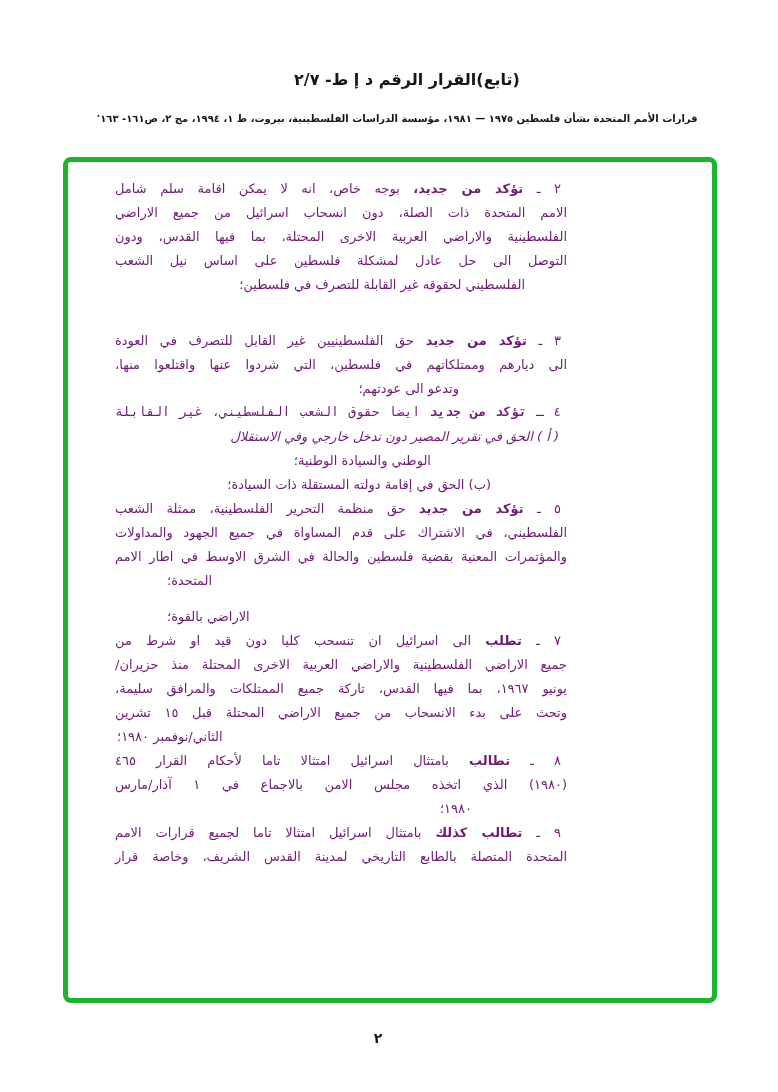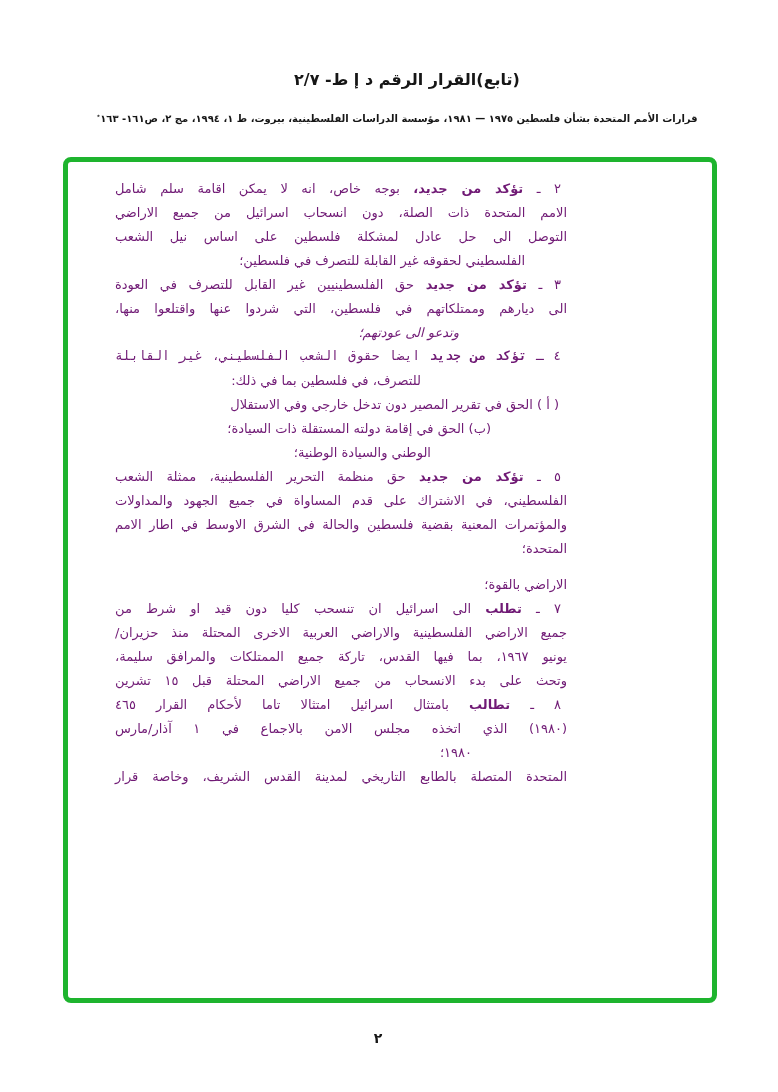--- a/index.html
+++ b/index.html
@@ -41,21 +41,21 @@
     left:115px;top:177px;
     width:452px;
     direction:rtl;
     font-size:13px;
     line-height:24px;
     color:#701a75;
   }
   .line{min-height:24px;}
   .line.justify{text-align:justify;text-align-last:justify;}
   .line.right{text-align:right;white-space:nowrap;}
-  .line.left{text-align:right;white-space:nowrap;}
+  .line.left{text-align:left;white-space:nowrap;}
   .line span.b{font-weight:bold;}
   .page-number{
     position:absolute;top:1030px;left:0;right:0;
     text-align:center;
     font-size:14px;font-weight:bold;
     transform:translateX(-11px);
   }
 </style>
 </head>
 <body>
@@ -64,40 +64,42 @@
 
   <div class="doc-title">(تابع)القرار الرقم د إ ط- ٢/٧</div>
 
   <div class="doc-source"><span>قرارات الأمم المتحدة بشأن فلسطين ١٩٧٥ — ١٩٨١، مؤسسة الدراسات الفلسطينية، بيروت، ط ١، ١٩٩٤، مج ٢، ص١٦١- ١٦٣</span><sup>٭</sup></div>
 
   <div class="green-box"></div>
 
   <div class="text-column" id="text-column">
       <div class="line justify" style="padding-right: 6px;"><span>٢ ـ </span><span class="b">تؤكد من جديد،</span><span> بوجه خاص، انه لا يمكن اقامة سلم شامل</span></div>
       <div class="line justify"><span>الامم المتحدة ذات الصلة، دون انسحاب اسرائيل من جميع الاراضي</span></div>
+      <div class="line justify"><span>الفلسطينية والاراضي العربية الاخرى المحتلة، بما فيها القدس، ودون</span></div>
       <div class="line justify"><span>التوصل الى حل عادل لمشكلة فلسطين على اساس نيل الشعب</span></div>
       <div class="line right" style="padding-right: 42px;"><span>الفلسطيني لحقوقه غير القابلة للتصرف في فلسطين؛</span></div>
-      <div class="line justify" style="padding-right: 6px;"><span>٣ ـ </span><span class="b">تؤكد من جديد</span><span> حق الفلسطينيين غير القابل للتصرف في العودة</span></div>
+      <div class="line justify" style="padding-right: 6px; margin-top: 32px;"><span>٣ ـ </span><span class="b">تؤكد من جديد</span><span> حق الفلسطينيين غير القابل للتصرف في العودة</span></div>
       <div class="line justify"><span>الى ديارهم وممتلكاتهم في فلسطين، التي شردوا عنها واقتلعوا منها،</span></div>
-      <div class="line right" style="padding-right: 108px; font-style: italic;"><span>وتدعو الى عودتهم؛</span></div>
+      <div class="line right" style="padding-right: 108px;"><span>وتدعو الى عودتهم؛</span></div>
       <div class="line justify" style="padding-right: 6px; font-family: Liberation Mono, monospace;"><span>٤ ـ </span><span class="b">تؤكد من جديد</span><span> ايضا حقوق الشعب الفلسطيني، غير القابلة</span></div>
-      <div class="line right" style="padding-right: 146px;"><span>للتصرف، في فلسطين بما في ذلك:</span></div>
-      <div class="line right" style="padding-right: 8px;"><span>( أ ) الحق في تقرير المصير دون تدخل خارجي وفي الاستقلال</span></div>
+      <div class="line right" style="padding-right: 8px; font-style: italic;"><span>( أ ) الحق في تقرير المصير دون تدخل خارجي وفي الاستقلال</span></div>
+      <div class="line right" style="padding-right: 136px;"><span>الوطني والسيادة الوطنية؛</span></div>
       <div class="line right" style="padding-right: 76px;"><span>(ب) الحق في إقامة دولته المستقلة ذات السيادة؛</span></div>
-      <div class="line right" style="padding-right: 136px;"><span>الوطني والسيادة الوطنية؛</span></div>
       <div class="line justify" style="padding-right: 6px;"><span>٥ ـ </span><span class="b">تؤكد من جديد</span><span> حق منظمة التحرير الفلسطينية، ممثلة الشعب</span></div>
       <div class="line justify"><span>الفلسطيني، في الاشتراك على قدم المساواة في جميع الجهود والمداولات</span></div>
       <div class="line justify"><span>والمؤتمرات المعنية بقضية فلسطين والحالة في الشرق الاوسط في اطار الامم</span></div>
       <div class="line left" style="padding-left: 52px;"><span>المتحدة؛</span></div>
       <div class="line left" style="padding-left: 52px; margin-top: 12px;"><span>الاراضي بالقوة؛</span></div>
       <div class="line justify" style="padding-right: 6px;"><span>٧ ـ </span><span class="b">تطلب</span><span> الى اسرائيل ان تنسحب كليا دون قيد او شرط من</span></div>
       <div class="line justify"><span>جميع الاراضي الفلسطينية والاراضي العربية الاخرى المحتلة منذ حزيران/</span></div>
       <div class="line justify"><span>يونيو ١٩٦٧، بما فيها القدس، تاركة جميع الممتلكات والمرافق سليمة،</span></div>
       <div class="line justify"><span>وتحث على بدء الانسحاب من جميع الاراضي المحتلة قبل ١٥ تشرين</span></div>
+      <div class="line left" style="padding-left: 2px;"><span>الثاني/نوفمبر ١٩٨٠؛</span></div>
       <div class="line justify" style="padding-right: 6px;"><span>٨ ـ </span><span class="b">تطالب</span><span> بامتثال اسرائيل امتثالا تاما لأحكام القرار ٤٦٥</span></div>
       <div class="line justify"><span>(١٩٨٠) الذي اتخذه مجلس الامن بالاجماع في ١ آذار/مارس</span></div>
       <div class="line right" style="padding-right: 95px;"><span>١٩٨٠؛</span></div>
+      <div class="line justify" style="padding-right: 6px;"><span>٩ ـ </span><span class="b">تطالب كذلك</span><span> بامتثال اسرائيل امتثالا تاما لجميع قرارات الامم</span></div>
       <div class="line justify"><span>المتحدة المتصلة بالطابع التاريخي لمدينة القدس الشريف، وخاصة قرار</span></div>
     </div>
 
   <div class="page-number">٢</div>
 
 </div>
 
 </body></html>

